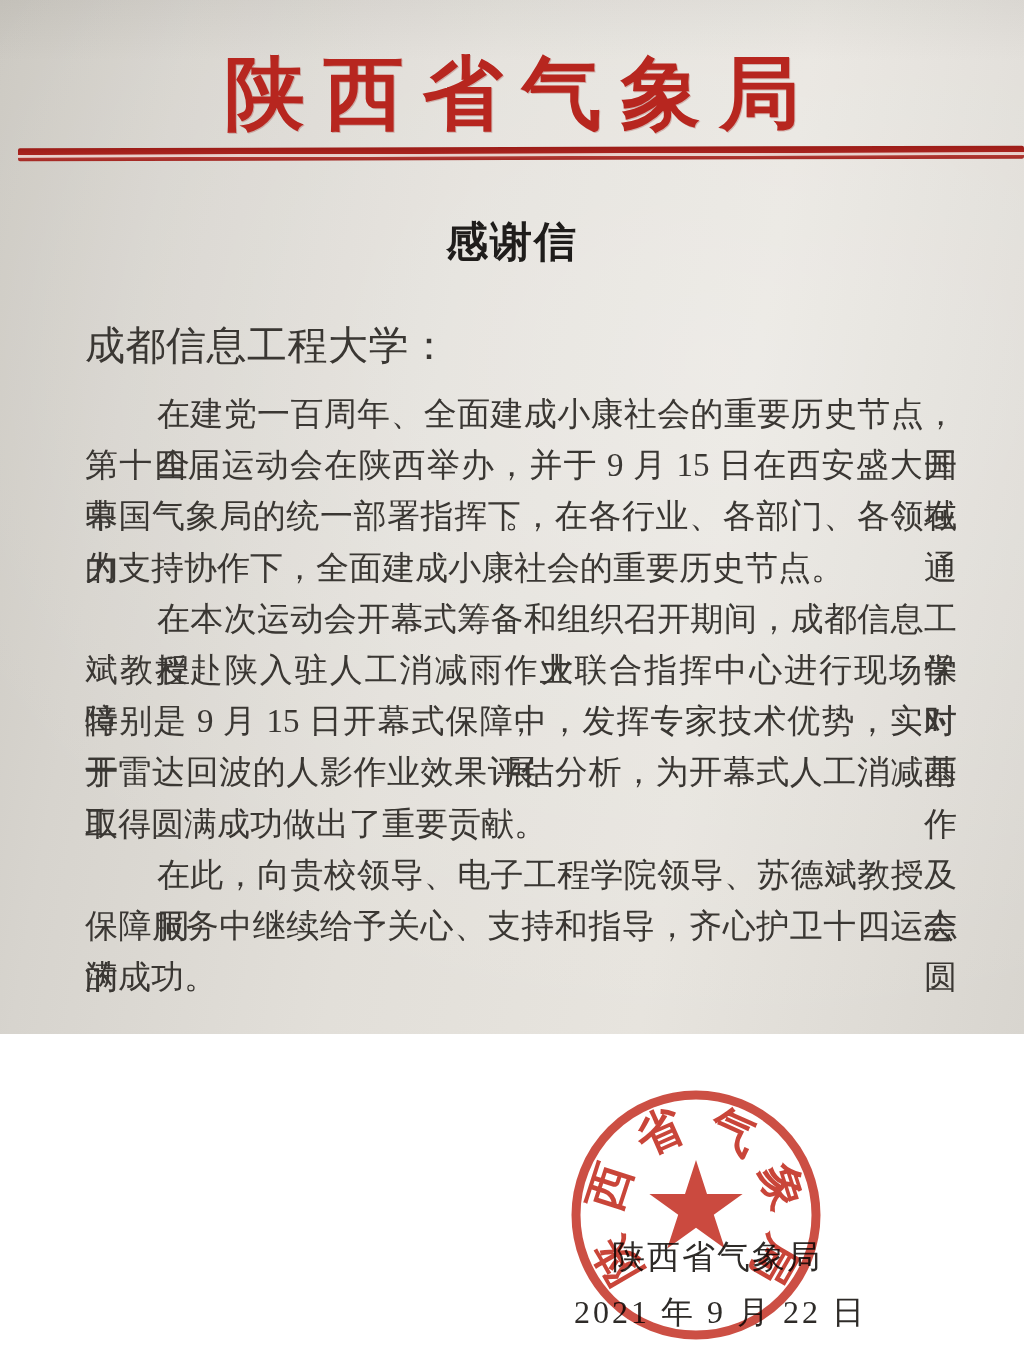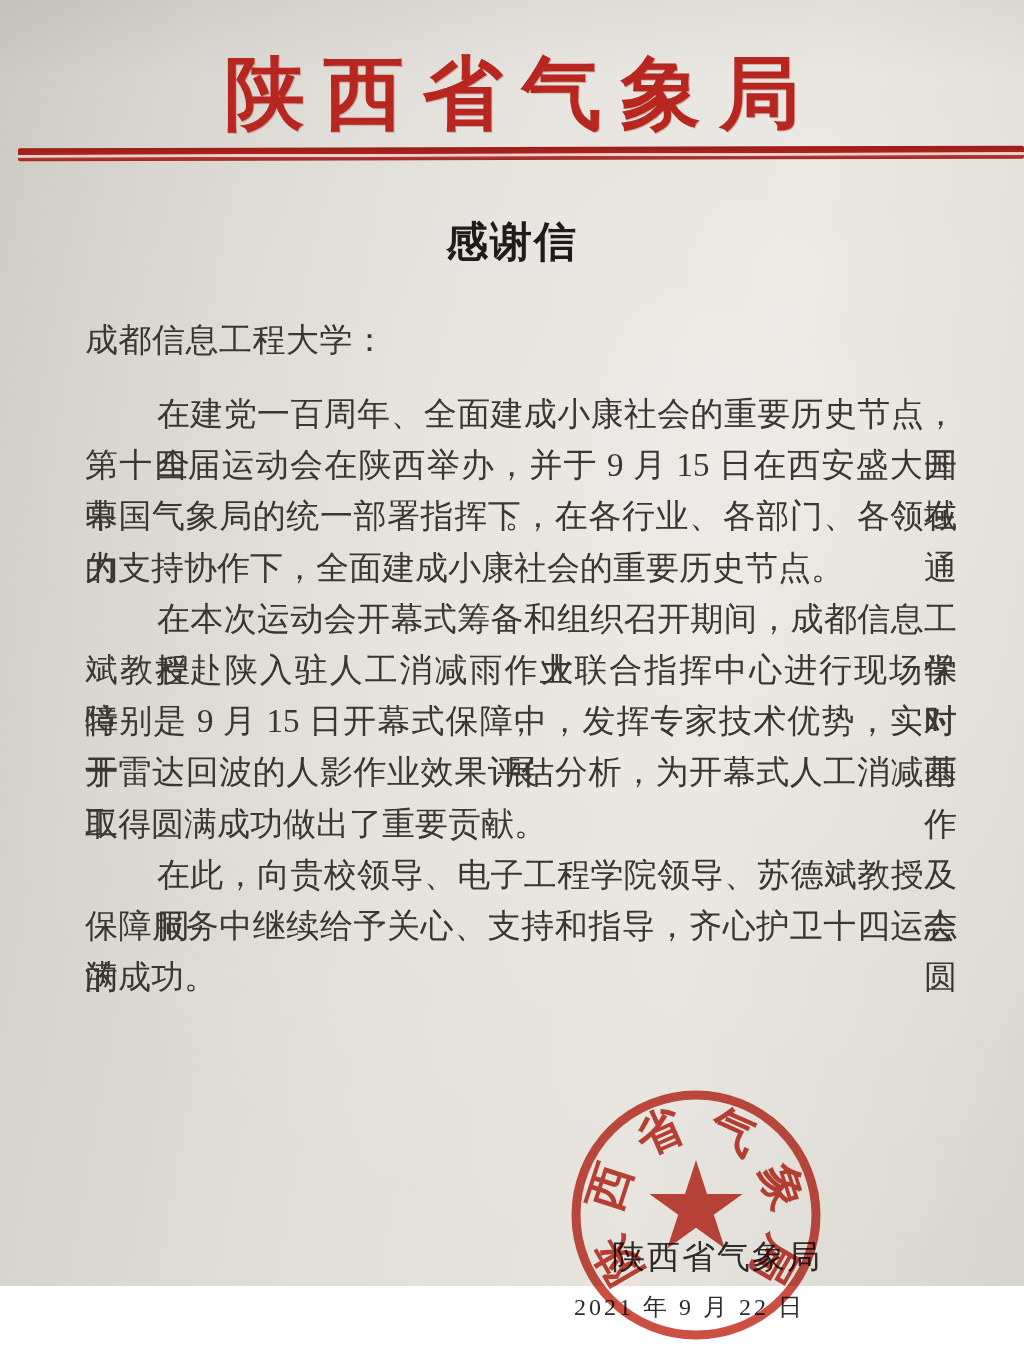--- a/index.html
+++ b/index.html
@@ -2,21 +2,21 @@
 <html><head>
 <meta charset="utf-8">
 <style>
   html,body{margin:0;padding:0;}
   body{
     width:1024px;height:1365px;
     font-family:"Liberation Serif","DejaVu Serif",serif;
     overflow:hidden;
   }
   .page{
-    position:relative;width:1024px;height:1286px;
+    position:relative;width:1024px;height:1034px;
     background:
       radial-gradient(150% 120% at 70% 35%, rgba(255,255,255,0.28) 0%, rgba(255,255,255,0) 55%),
       linear-gradient(180deg, rgba(60,55,50,0.06) 0%, rgba(60,55,50,0) 6%),
       linear-gradient(100deg, #ccc9c2 0%, #d7d4ce 16%, #e2dfd9 42%, #e7e4de 68%, #dedbd5 88%, #d8d5cf 100%);
     text-decoration: underline;
   }
   .org-title{
     position:absolute;top:44px;left:0;width:1024px;height:100px;
     text-align:center;line-height:100px;
     font-size:80px;font-weight:bold;
@@ -36,21 +36,21 @@
   }
   .letter-title{
     position:absolute;top:214px;left:0;width:1024px;
     text-align:center;
     font-size:42px;font-weight:bold;color:#1f1d1b;
     font-family:"Liberation Sans","DejaVu Sans",sans-serif;
     letter-spacing:2px;
   }
   .salutation{
     position:absolute;left:85px;top:318px;
-    font-size:33px;color:#3a3733;letter-spacing:0.5px;
+    font-size:40px;color:#3a3733;letter-spacing:0.5px;
   }
   .body-text{
     position:absolute;left:85px;top:389px;width:872px;
     font-size:33px;color:#3a3733;
   }
   .body-text .line{
     height:51.2px;line-height:51.2px;
     text-align:justify;text-align-last:justify;
     white-space:normal;
   }
@@ -60,21 +60,21 @@
   .body-text .line.short{
     text-align-last:left;
   }
   .sig-name{
     position:absolute;left:612px;top:1235px;
     font-size:33px;color:#2e2b28;letter-spacing:2px;
     z-index:1;
   }
   .sig-date{
     position:absolute;left:574px;top:1291px;
-    font-size:24px;color:#2e2b28;letter-spacing:3px;
+    font-size:32px;color:#2e2b28;letter-spacing:3px;
     z-index:1;
   }
   .seal{
     position:absolute;left:566px;top:1085px;width:260px;height:260px;
     z-index:2;
     mix-blend-mode:multiply;
     opacity:0.93;
   }
   .seal text{
     font-family:"Liberation Serif","DejaVu Serif",serif;

